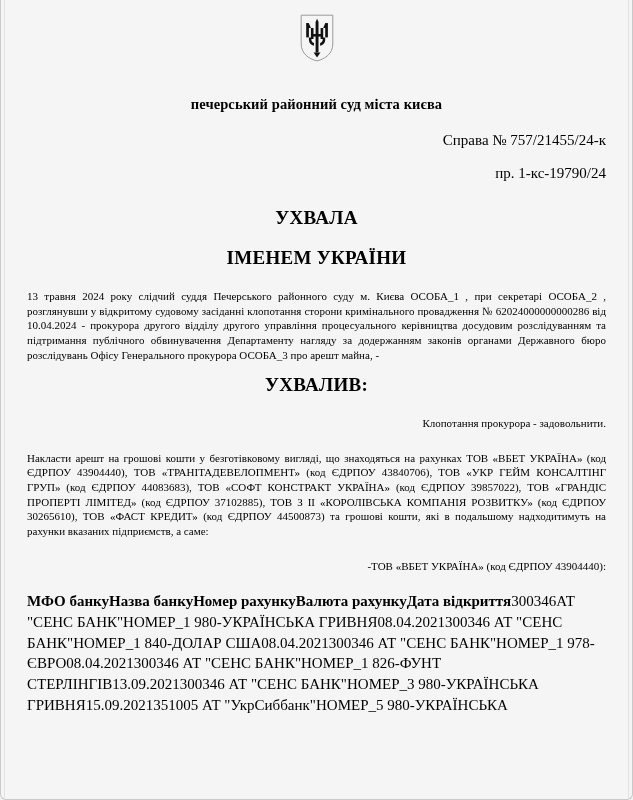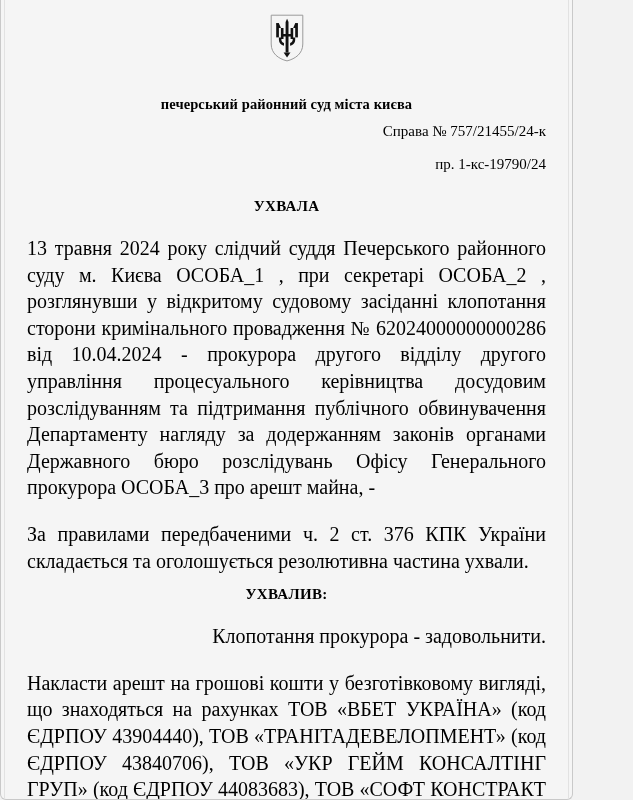--- a/index.html
+++ b/index.html
@@ -12,21 +12,21 @@
     width: 633px;
     height: 800px;
     overflow: hidden;
     font-family: "Liberation Serif", "DejaVu Serif", serif;
     color: #000000;
   }
 
   .doc-card {
     position: relative;
     box-sizing: border-box;
-    width: 573px;
+    width: 633px;
     height: 800px;
     background: #f5f5f5;
     border-left: 1px solid #c9c9c9;
     border-right: 1px solid #c9c9c9;
     border-bottom: 1px solid #c9c9c9;
     border-radius: 0 0 6px 6px;
     padding: 10px 26px 0 26px;
     overflow: hidden;
   }
   
@@ -58,42 +58,42 @@
     text-align: center;
     font-weight: bold;
     font-size: 14.5px;
     letter-spacing: .1px;
     margin-top: 28px;
   }
 
   .case-line {
     text-align: right;
     font-size: 15px;
-    margin-top: 10px;
+    margin-top: 19px;
   }
   .case-line.second {
     margin-top: 16px;
   }
 
   .heading {
     text-align: center;
     font-weight: bold;
-    font-size: 15px;
+    font-size: 19px;
     margin-top: 25px;
     letter-spacing: .3px;
   }
   .heading.tight {
     margin-top: 18px;
   }
   .heading.verdict {
     margin-top: 12px;
   }
 
   p.body-par {
-    font-size: 20px;
+    font-size: 11px;
     line-height: 1.33;
     text-align: justify;
     margin: 20px 0 0 0;
     hyphens: none;
   }
   p.body-par.left {
     text-align: right;
   }
 
   .table-par {
@@ -135,24 +135,24 @@
   </div>
 
   <div class="court-title">печерський районний суд міста києва</div>
 
   <div class="case-line">Справа № 757/21455/24-к</div>
 
   <div class="case-line second">пр. 1-кс-19790/24</div>
 
   <div class="heading">УХВАЛА</div>
 
+  <div class="heading tight">ІМЕНЕМ УКРАЇНИ</div>
 
   <p class="body-par">13 травня 2024 року слідчий суддя Печерського районного суду м. Києва ОСОБА_1 , при секретарі ОСОБА_2 , розглянувши у відкритому судовому засіданні клопотання сторони кримінального провадження №  62024000000000286 від 10.04.2024 - прокурора другого відділу другого управління процесуального керівництва досудовим розслідуванням та підтримання публічного обвинувачення Департаменту нагляду за додержанням законів органами Державного бюро розслідувань Офісу Генерального прокурора ОСОБА_3 про арешт майна, -</p>
 
-  <p class="body-par">За правилами передбаченими ч. 2 ст. 376 КПК України складається та оголошується резолютивна частина ухвали.</p>
 
   <div class="heading verdict">УХВАЛИВ:</div>
 
   <p class="body-par left">Клопотання прокурора - задовольнити.</p>
 
   <p class="body-par">Накласти арешт на грошові кошти у безготівковому вигляді, що знаходяться на рахунках ТОВ «ВБЕТ УКРАЇНА» (код ЄДРПОУ 43904440), ТОВ «ТРАНІТАДЕВЕЛОПМЕНТ» (код ЄДРПОУ 43840706), ТОВ «УКР ГЕЙМ КОНСАЛТІНГ ГРУП» (код ЄДРПОУ 44083683), ТОВ «СОФТ КОНСТРАКТ УКРАЇНА» (код ЄДРПОУ 39857022), ТОВ «ГРАНДІС ПРОПЕРТІ ЛІМІТЕД» (код ЄДРПОУ 37102885), ТОВ З ІІ «КОРОЛІВСЬКА КОМПАНІЯ РОЗВИТКУ» (код ЄДРПОУ 30265610), ТОВ «ФАСТ КРЕДИТ» (код ЄДРПОУ 44500873) та грошові кошти, які в подальшому надходитимуть на рахунки вказаних підприємств, а саме:</p>
 
   <p class="body-par left">-ТОВ «ВБЕТ УКРАЇНА» (код ЄДРПОУ 43904440):</p>
 
   <p class="table-par"><span class="hdr">МФО банкуНазва банкуНомер рахункуВалюта рахункуДата відкриття</span><span>300346АТ "СЕНС БАНК"НОМЕР_1 980-УКРАЇНСЬКА ГРИВНЯ08.04.2021300346 АТ "СЕНС БАНК"НОМЕР_1 840-ДОЛАР США08.04.2021300346 АТ "СЕНС БАНК"НОМЕР_1 978-ЄВРО08.04.2021300346 АТ "СЕНС БАНК"НОМЕР_1 826-ФУНТ СТЕРЛІНГІВ13.09.2021300346 АТ "СЕНС БАНК"НОМЕР_3 980-УКРАЇНСЬКА ГРИВНЯ15.09.2021351005 АТ "УкрСиббанк"НОМЕР_5 980-УКРАЇНСЬКА</span></p>

